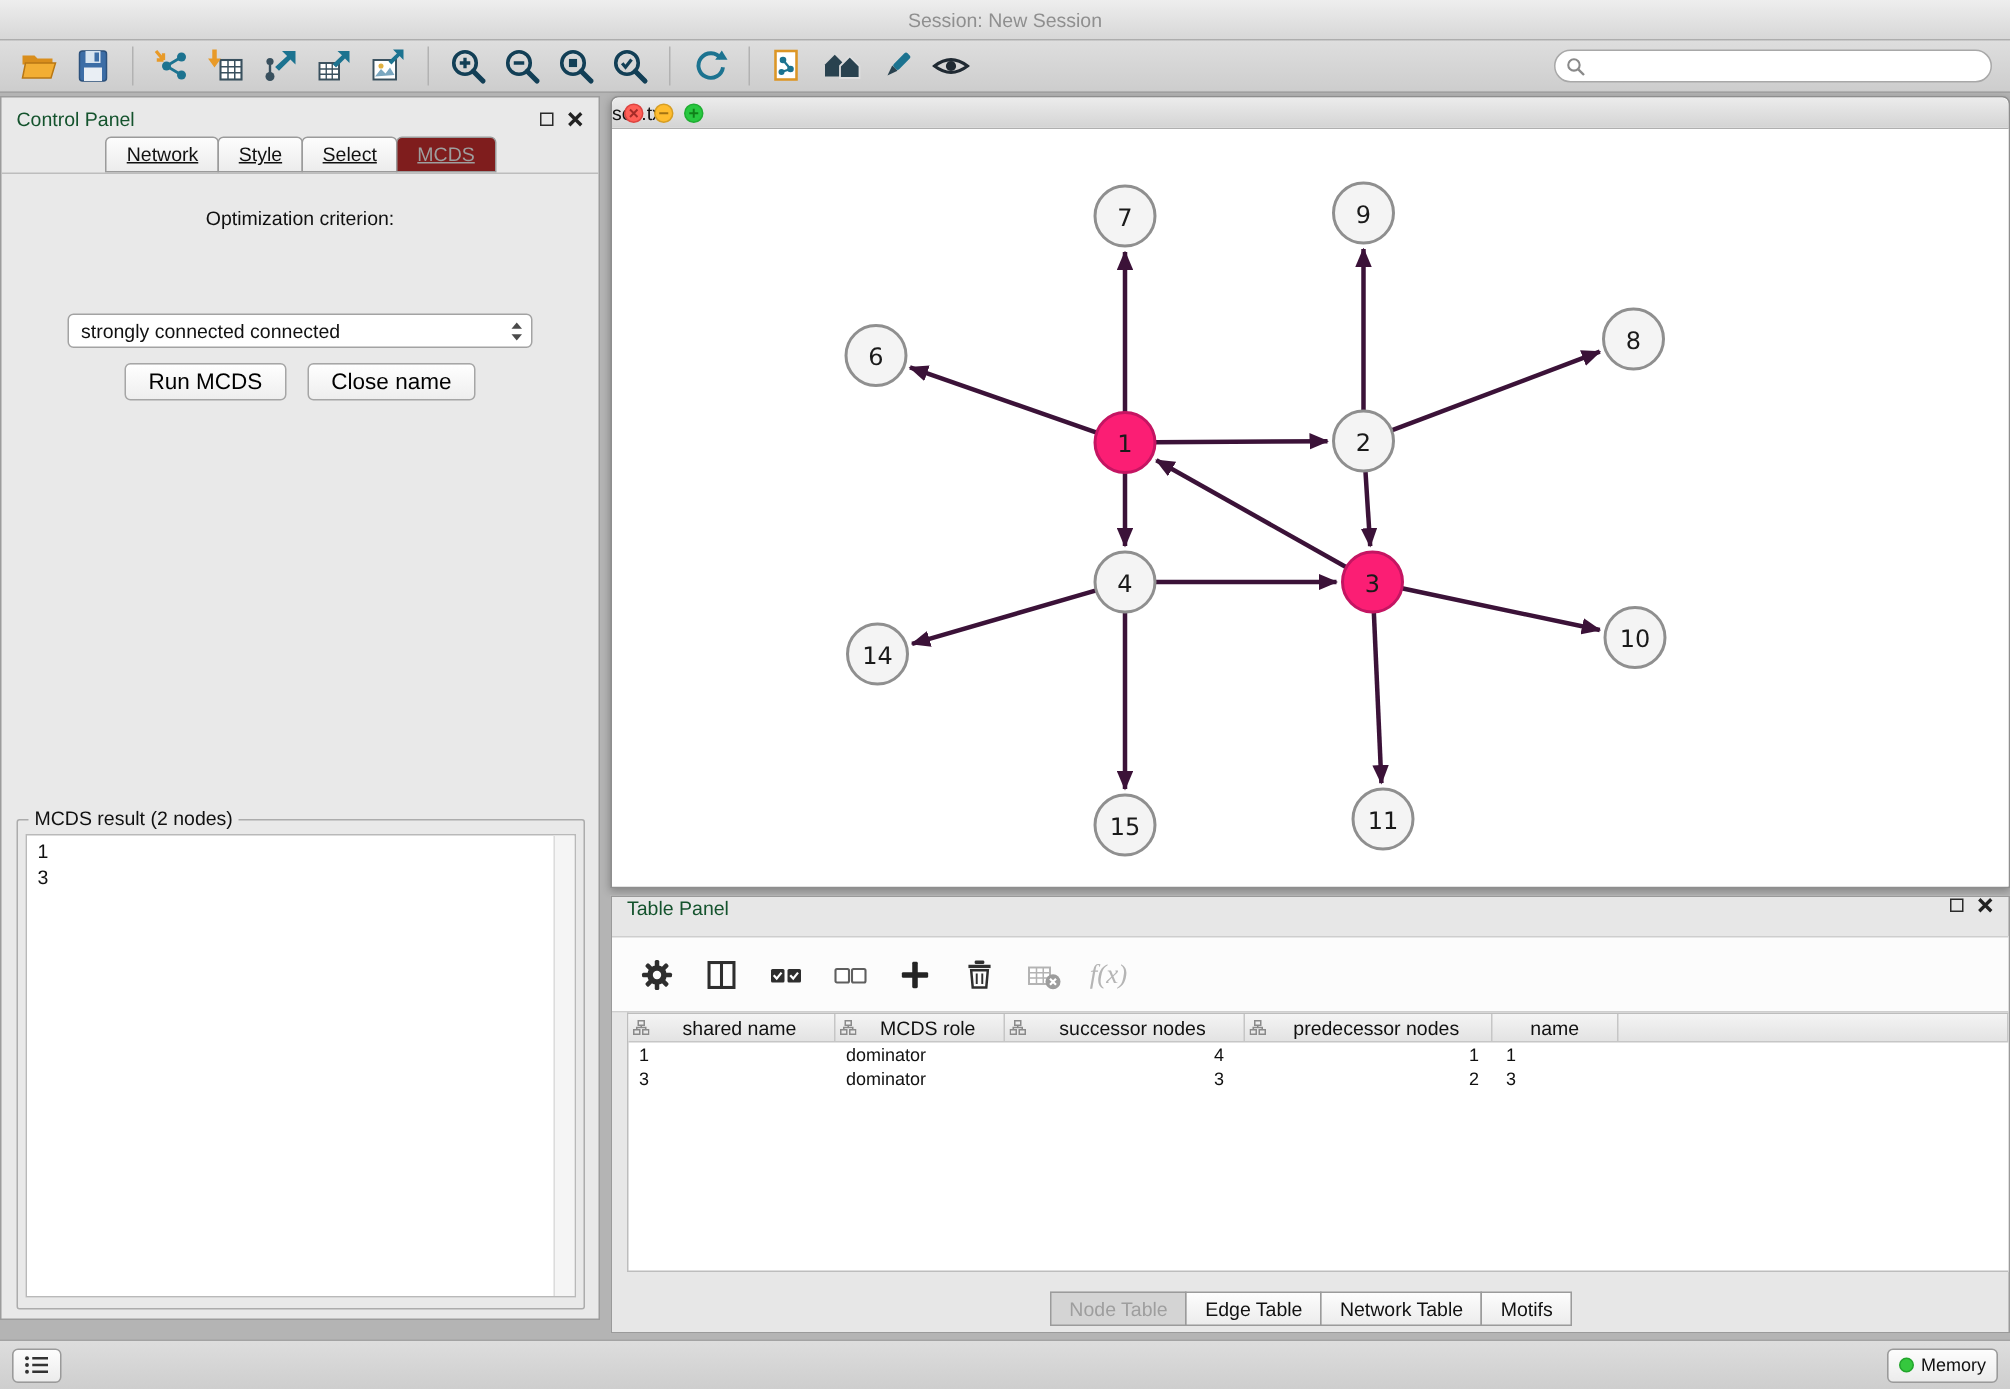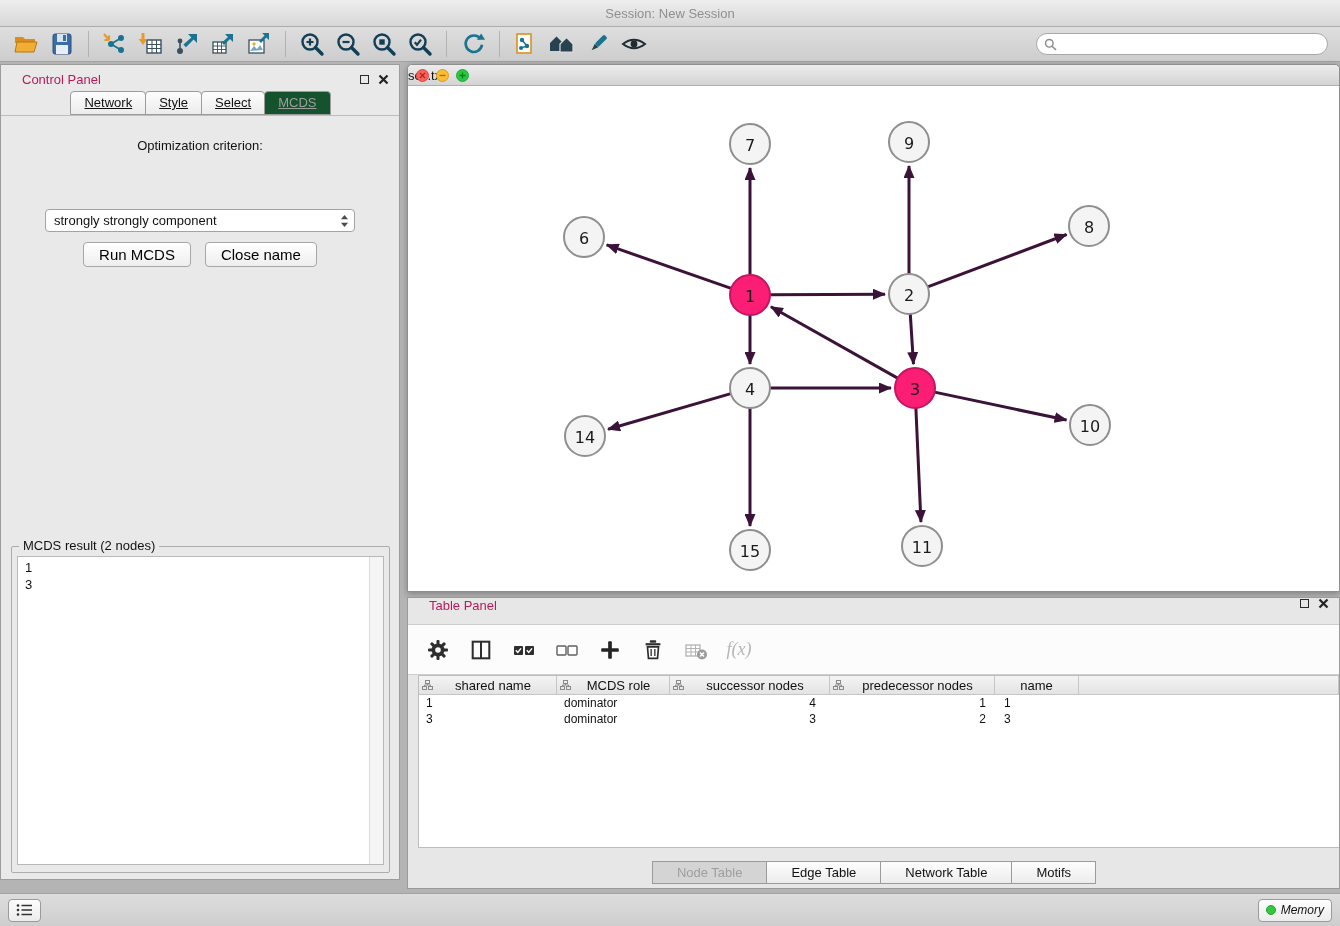--- a/index.html
+++ b/index.html
@@ -45,29 +45,29 @@
 
   
   .desktop { position:absolute; left:0; top:62px; width:1340px; height:831px; background:#b4b4b4; }
 
   
   .control-panel {
     position:absolute; left:0; top:2px; width:400px; height:816px;
     background:#e9e9e9; border:1px solid #9c9c9c;
   }
   .cp-header { height:28px; display:flex; align-items:center; padding:0 10px; }
-  .panel-title { font-size:13px; color:#be185d;margin-left:11px; }
+  .panel-title { font-size:13px; color:#14532d; }
   .win-btns { margin-left:auto; display:flex; align-items:center; gap:9px; }
   .wbtn-float { width:9px; height:9px; border:1.5px solid #2b2b2b; display:inline-block; }
   .cp-tabs { position:absolute; top:26px; left:0; right:0; height:24px; display:flex; justify-content:center; align-items:flex-end; }
   .cp-tab {
     border:1px solid #9b9b9b; background:linear-gradient(#fdfdfd,#ececec);
     padding:3px 13px 4px; font-size:13px; margin-right:-1px; border-radius:4px 4px 0 0;text-decoration:underline;
   }
-  .cp-tab.active { background:#14532d; color:#9e9e9e; }
+  .cp-tab.active { background:#7f1d1d; color:#9e9e9e; }
   .cp-body { position:absolute; top:50px; left:0; right:0; bottom:0; border-top:1px solid #bdbdbd; }
   .opt-label { text-align:center; margin-top:22px; font-size:13px; }
   .combo {
     position:absolute; left:44px; top:93px; width:310px; height:23px;
     background:#fff; border:1px solid #a3a3a3; border-radius:4px;
     display:flex; align-items:center; padding-left:8px; font-size:13px;
   }
   .combo-arrows { margin-left:auto; margin-right:5px; }
   .cp-buttons { position:absolute; top:126px; left:0; right:0; display:flex; justify-content:center; gap:14px; }
   .btn {
@@ -122,29 +122,29 @@
   .th .lbl { flex:1; text-align:center; }
   .trow { display:grid; grid-template-columns:138px 113px 160px 165px 84px 1fr; height:16px; font-size:12px; align-items:center; }
   .td { height:16px; line-height:16px; overflow:hidden; white-space:nowrap; }
   .td.l { padding-left:7px; }
   .td.r3 { text-align:right; padding-right:14px; }
   .td.r4 { text-align:right; padding-right:9px; }
   .td.l5 { padding-left:9px; }
   .tp-tabs { position:absolute; bottom:4px; left:0; right:0; display:flex; justify-content:center; }
   .tp-tab {
     border:1px solid #9b9b9b; background:linear-gradient(#fdfdfd,#ececec);
-    padding:3px 24px; font-size:13px; margin-right:-1px;
+    padding:3px 12px; font-size:13px; margin-right:-1px;
   }
   .tp-tab.active { background:#d4d4d4; color:#9e9e9e; }
 
   
   .statusbar {
     position:absolute; left:0; top:893px; width:1340px; height:33px;
     background:linear-gradient(#dddddd,#cecece); border-top:1px solid #a3a3a3;
-    display:flex; align-items:center; padding:0 8px;font-style:italic;
+    display:flex; align-items:center; padding:0 8px;
   }
   .sb-btn {
     height:23px; border:1px solid #9a9a9a; border-radius:4px;
     background:linear-gradient(#fdfdfd,#ececec);
     display:flex; align-items:center; justify-content:center; padding:0 7px; gap:5px; font-size:12px;
   }
   .mem-dot { width:10px; height:10px; border-radius:50%; background:#35c83e; border:1px solid #22a52c; }
 </style>
 </head>
 <body>
@@ -307,21 +307,21 @@
     </div>
     <div class="cp-tabs">
       <span class="cp-tab">Network</span>
       <span class="cp-tab">Style</span>
       <span class="cp-tab">Select</span>
       <span class="cp-tab active">MCDS</span>
     </div>
     <div class="cp-body">
       <div class="opt-label">Optimization criterion:</div>
       <div class="combo">
-        <span>strongly strongly component</span>
+        <span>strongly connected connected</span>
         <span class="combo-arrows">
           <svg width="9" height="14" viewBox="0 0 9 14">
             <polygon points="4.5,1 1,5.2 8,5.2" fill="#4a4a4a"></polygon>
             <polygon points="1,8.8 8,8.8 4.5,13" fill="#4a4a4a"></polygon>
           </svg>
         </span>
       </div>
       <div class="cp-buttons">
         <button class="btn">Run MCDS</button>
         <button class="btn">Close name</button>

